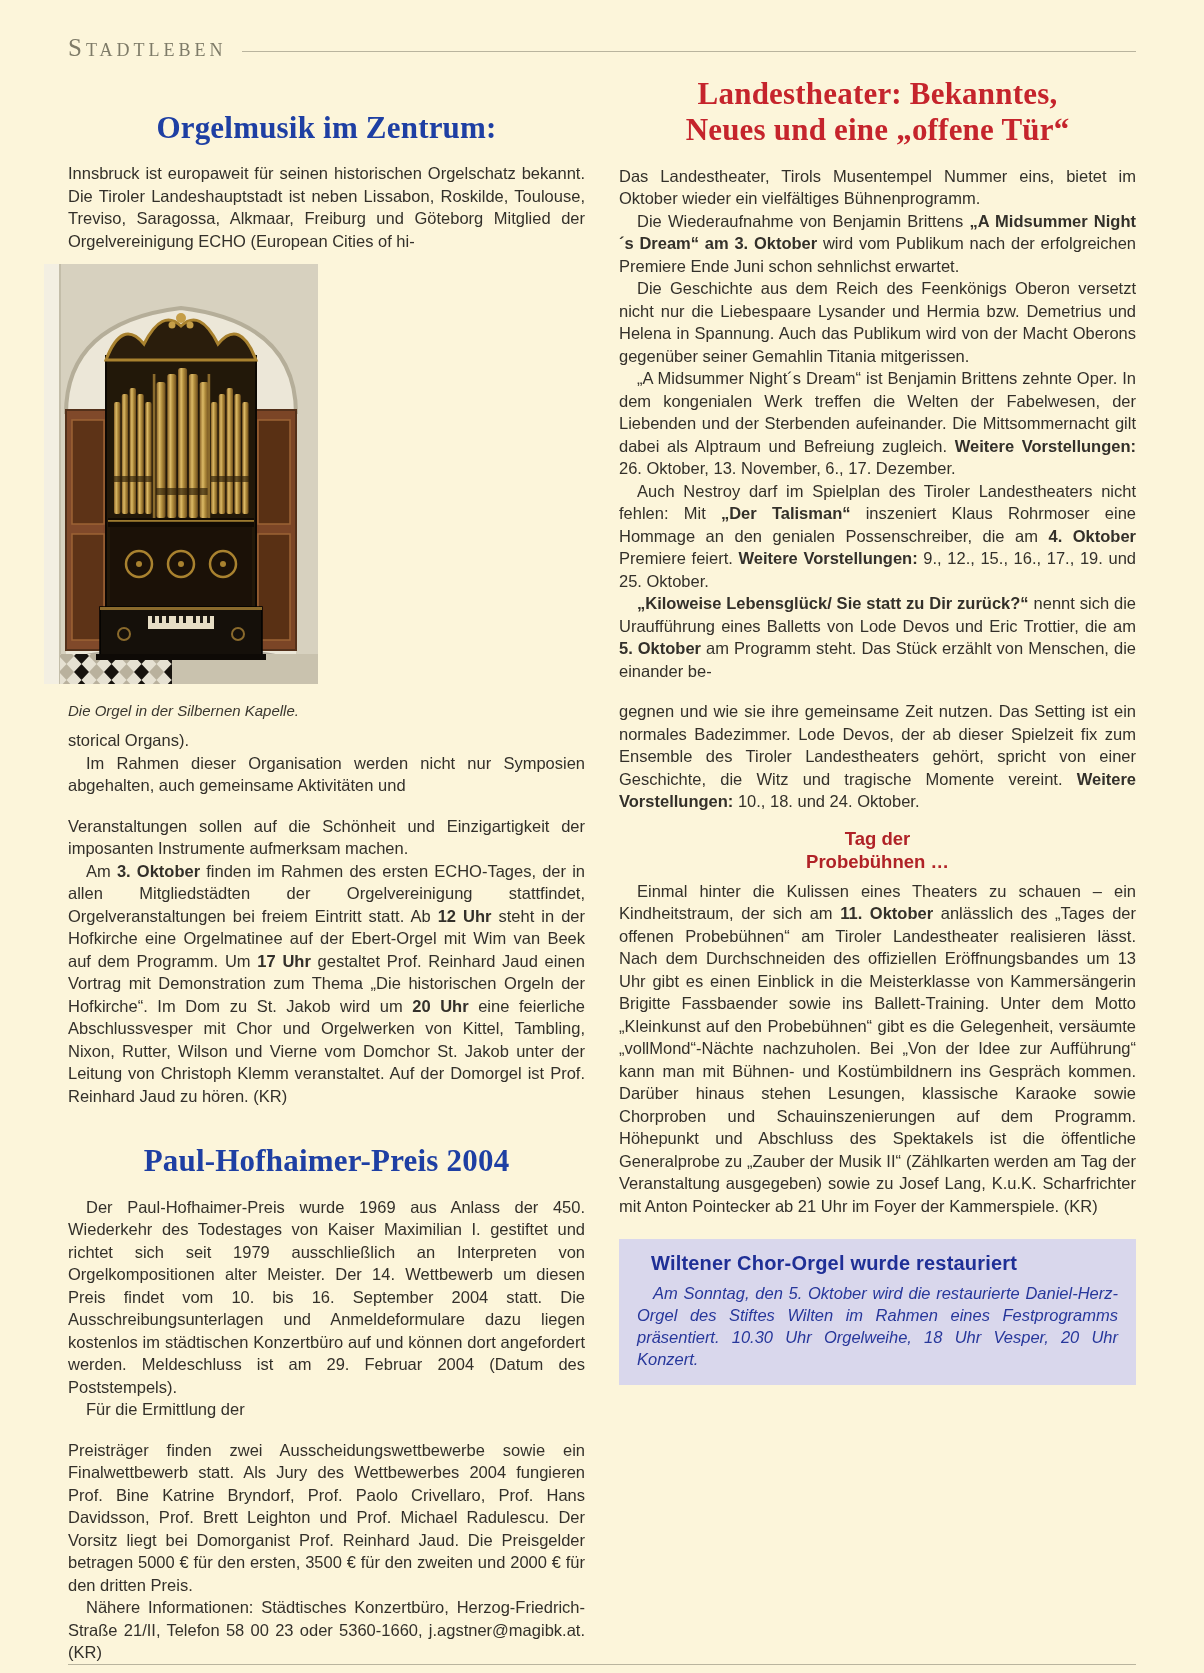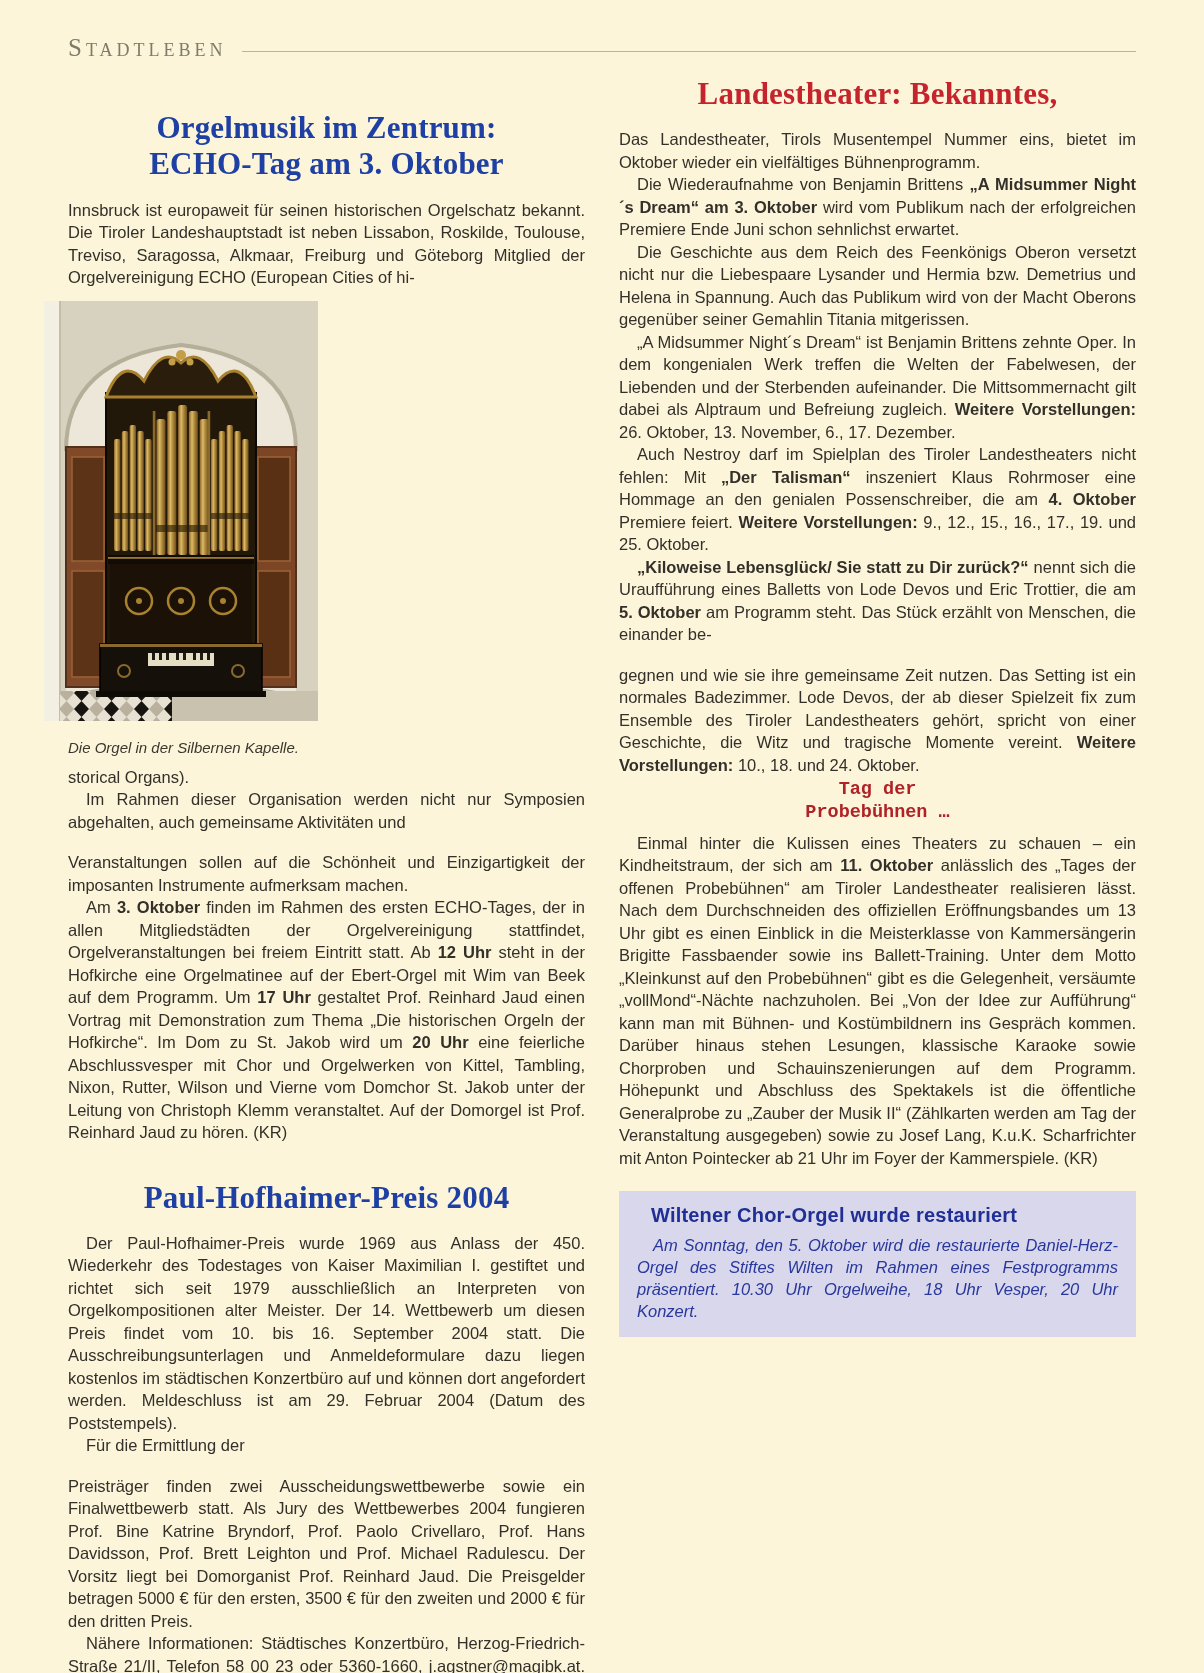--- a/index.html
+++ b/index.html
@@ -43,21 +43,21 @@
   .figure { margin:12px 0 4px -24px; width:274px; }
   .figure svg { display:block; width:274px; height:420px; }
   .figcaption { font-style:italic; font-size:15px; color:#3a372f; margin:18px 0 10px 0; }
 
   
   .section-hof { margin-top:20px; }
 
   
   .subhead {
     text-align:center; font-weight:700; font-size:18.5px; line-height:1.25;
-    color: var(--subhead-red, #b02227); margin:2px 0 7px 0;font-family:Liberation Mono, monospace;
+    color: var(--subhead-red, #b02227); margin:14px 0 7px 0;
   }
 
   
   .infobox {
     background: var(--box-background, #d9d7ec);
     margin-top:22px; padding:13px 18px 15px 18px;
   }
   .infobox h3 {
     color:#1f2f96; font-size:20px; font-weight:700; padding-left:14px; margin-bottom:7px;
     letter-spacing:0.2px;
@@ -88,21 +88,20 @@
     <div class="kicker-rule"></div>
   </header>
 
   <main class="content">
 
     <div class="half">
 
       <section>
         <h2 class="headline blue">
           <span>Orgelmusik im Zentrum:</span><br>
-          <span>ECHO-Tag am 3. Oktober</span>
         </h2>
         <div class="cols">
           <div class="col">
             <p class="body">Innsbruck ist europaweit für seinen historischen Orgelschatz bekannt. Die Tiroler Landeshauptstadt ist neben Lissabon, Roskilde, Toulouse, Treviso, Saragossa, Alkmaar, Freiburg und Göteborg Mitglied der Orgelvereinigung ECHO (European Cities of hi-</p>
             <figure class="figure">
               <svg viewBox="0 0 274 420" xmlns="http://www.w3.org/2000/svg">
                 <defs>
                   <linearGradient id="gold" x1="0" y1="0" x2="1" y2="0">
                     <stop offset="0" stop-color="#8a6428"></stop>
                     <stop offset="0.35" stop-color="#dcba67"></stop>
@@ -220,20 +219,21 @@
         </div>
       </section>
 
     </div>
 
     <div class="half">
 
       <section>
         <h2 class="headline red">
           <span>Landestheater: Bekanntes,</span><br>
+          <span>Neues und eine „offene Tür“</span>
         </h2>
         <div class="cols">
           <div class="col">
             <p class="body">Das Landestheater, Tirols Musentempel Nummer eins, bietet im Oktober wieder ein vielfältiges Bühnenprogramm.</p>
             <p class="body ind"><span>Die Wiederaufnahme von Benjamin Brittens </span><span class="b">„A Midsummer Night´s Dream“</span><span> </span><span class="b">am 3. Oktober</span><span> wird vom Publikum nach der erfolgreichen Premiere Ende Juni schon sehnlichst erwartet.</span></p>
             <p class="body ind">Die Geschichte aus dem Reich des Feenkönigs Oberon versetzt nicht nur die Liebespaare Lysander und Hermia bzw. Demetrius und Helena in Spannung. Auch das Publikum wird von der Macht Oberons gegenüber seiner Gemahlin Titania mitgerissen.</p>
             <p class="body ind"><span>„A Midsummer Night´s Dream“ ist Benjamin Brittens zehnte Oper. In dem kongenialen Werk treffen die Welten der Fabelwesen, der Liebenden und der Sterbenden aufeinander. Die Mittsommernacht gilt dabei als Alptraum und Befreiung zugleich. </span><span class="b">Weitere Vorstellungen:</span><span> 26. Oktober, 13. November, 6., 17. Dezember.</span></p>
             <p class="body ind"><span>Auch Nestroy darf im Spielplan des Tiroler Landestheaters nicht fehlen: Mit </span><span class="b">„Der Talisman“</span><span> inszeniert Klaus Rohrmoser eine Hommage an den genialen Possenschreiber, die am </span><span class="b">4. Oktober</span><span> Premiere feiert. </span><span class="b">Weitere Vorstellungen:</span><span> 9., 12., 15., 16., 17., 19. und 25. Oktober.</span></p>
             <p class="body ind"><span class="b">„Kiloweise Lebensglück/ Sie statt zu Dir zurück?“</span><span> nennt sich die Uraufführung eines Balletts von Lode Devos und Eric Trottier, die am </span><span class="b">5. Oktober</span><span> am Programm steht. Das Stück erzählt von Menschen, die einander be-</span></p>
           </div>

